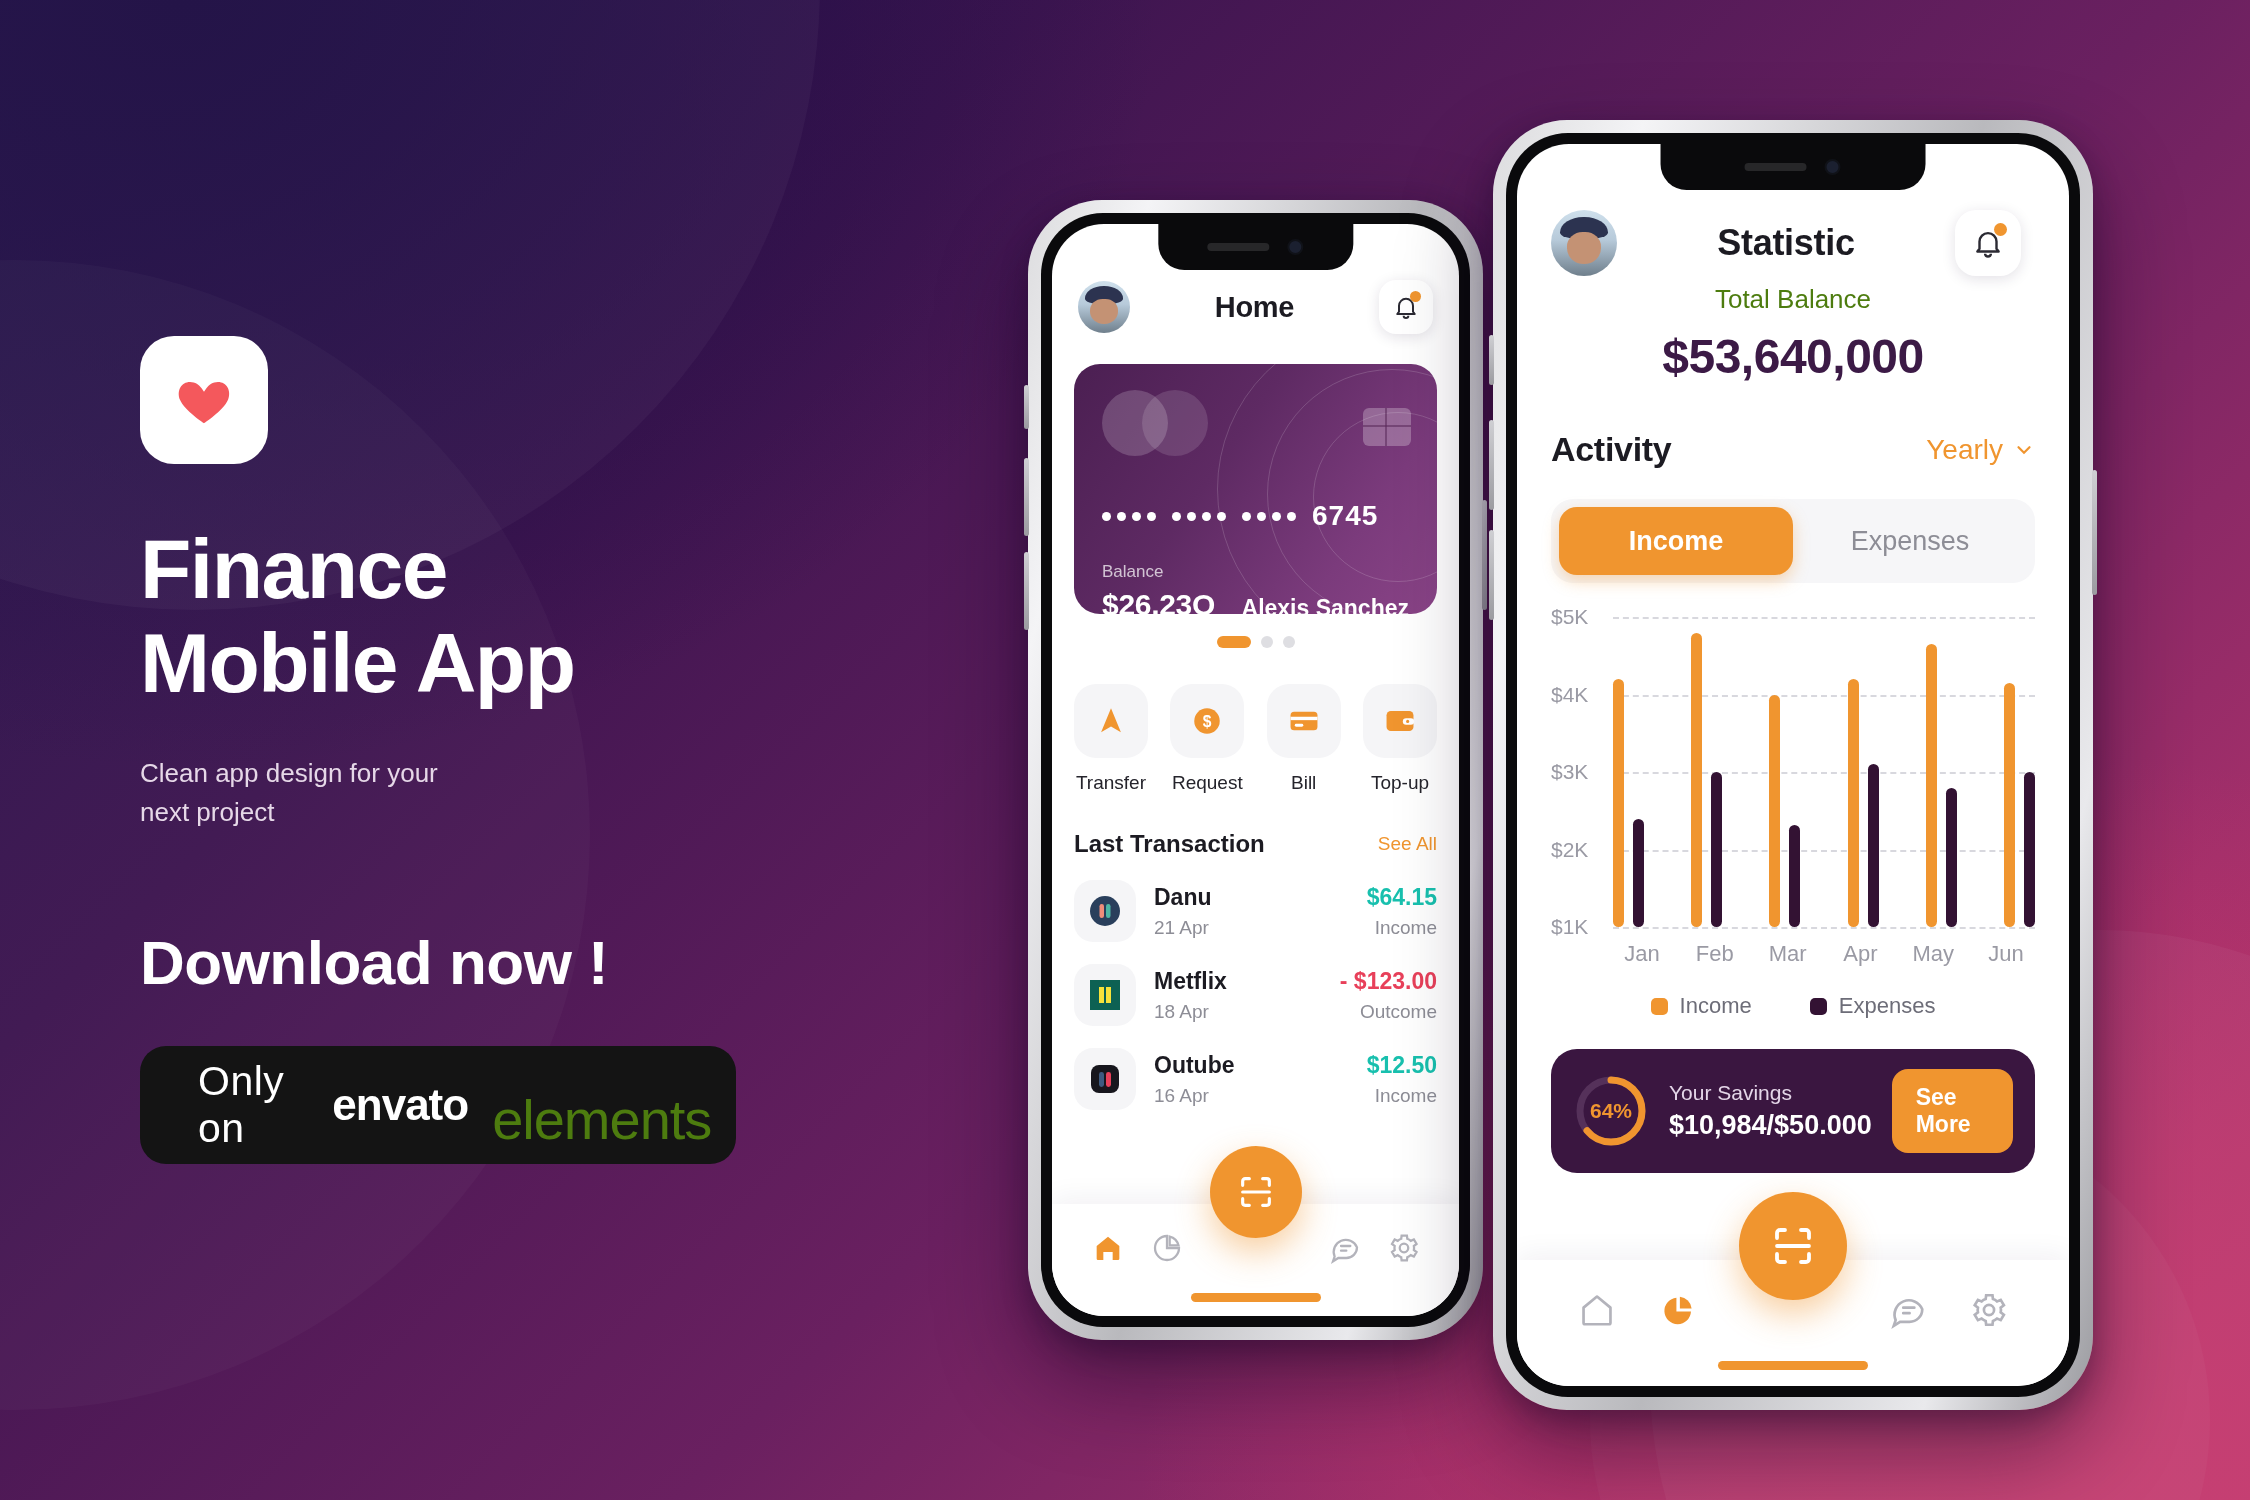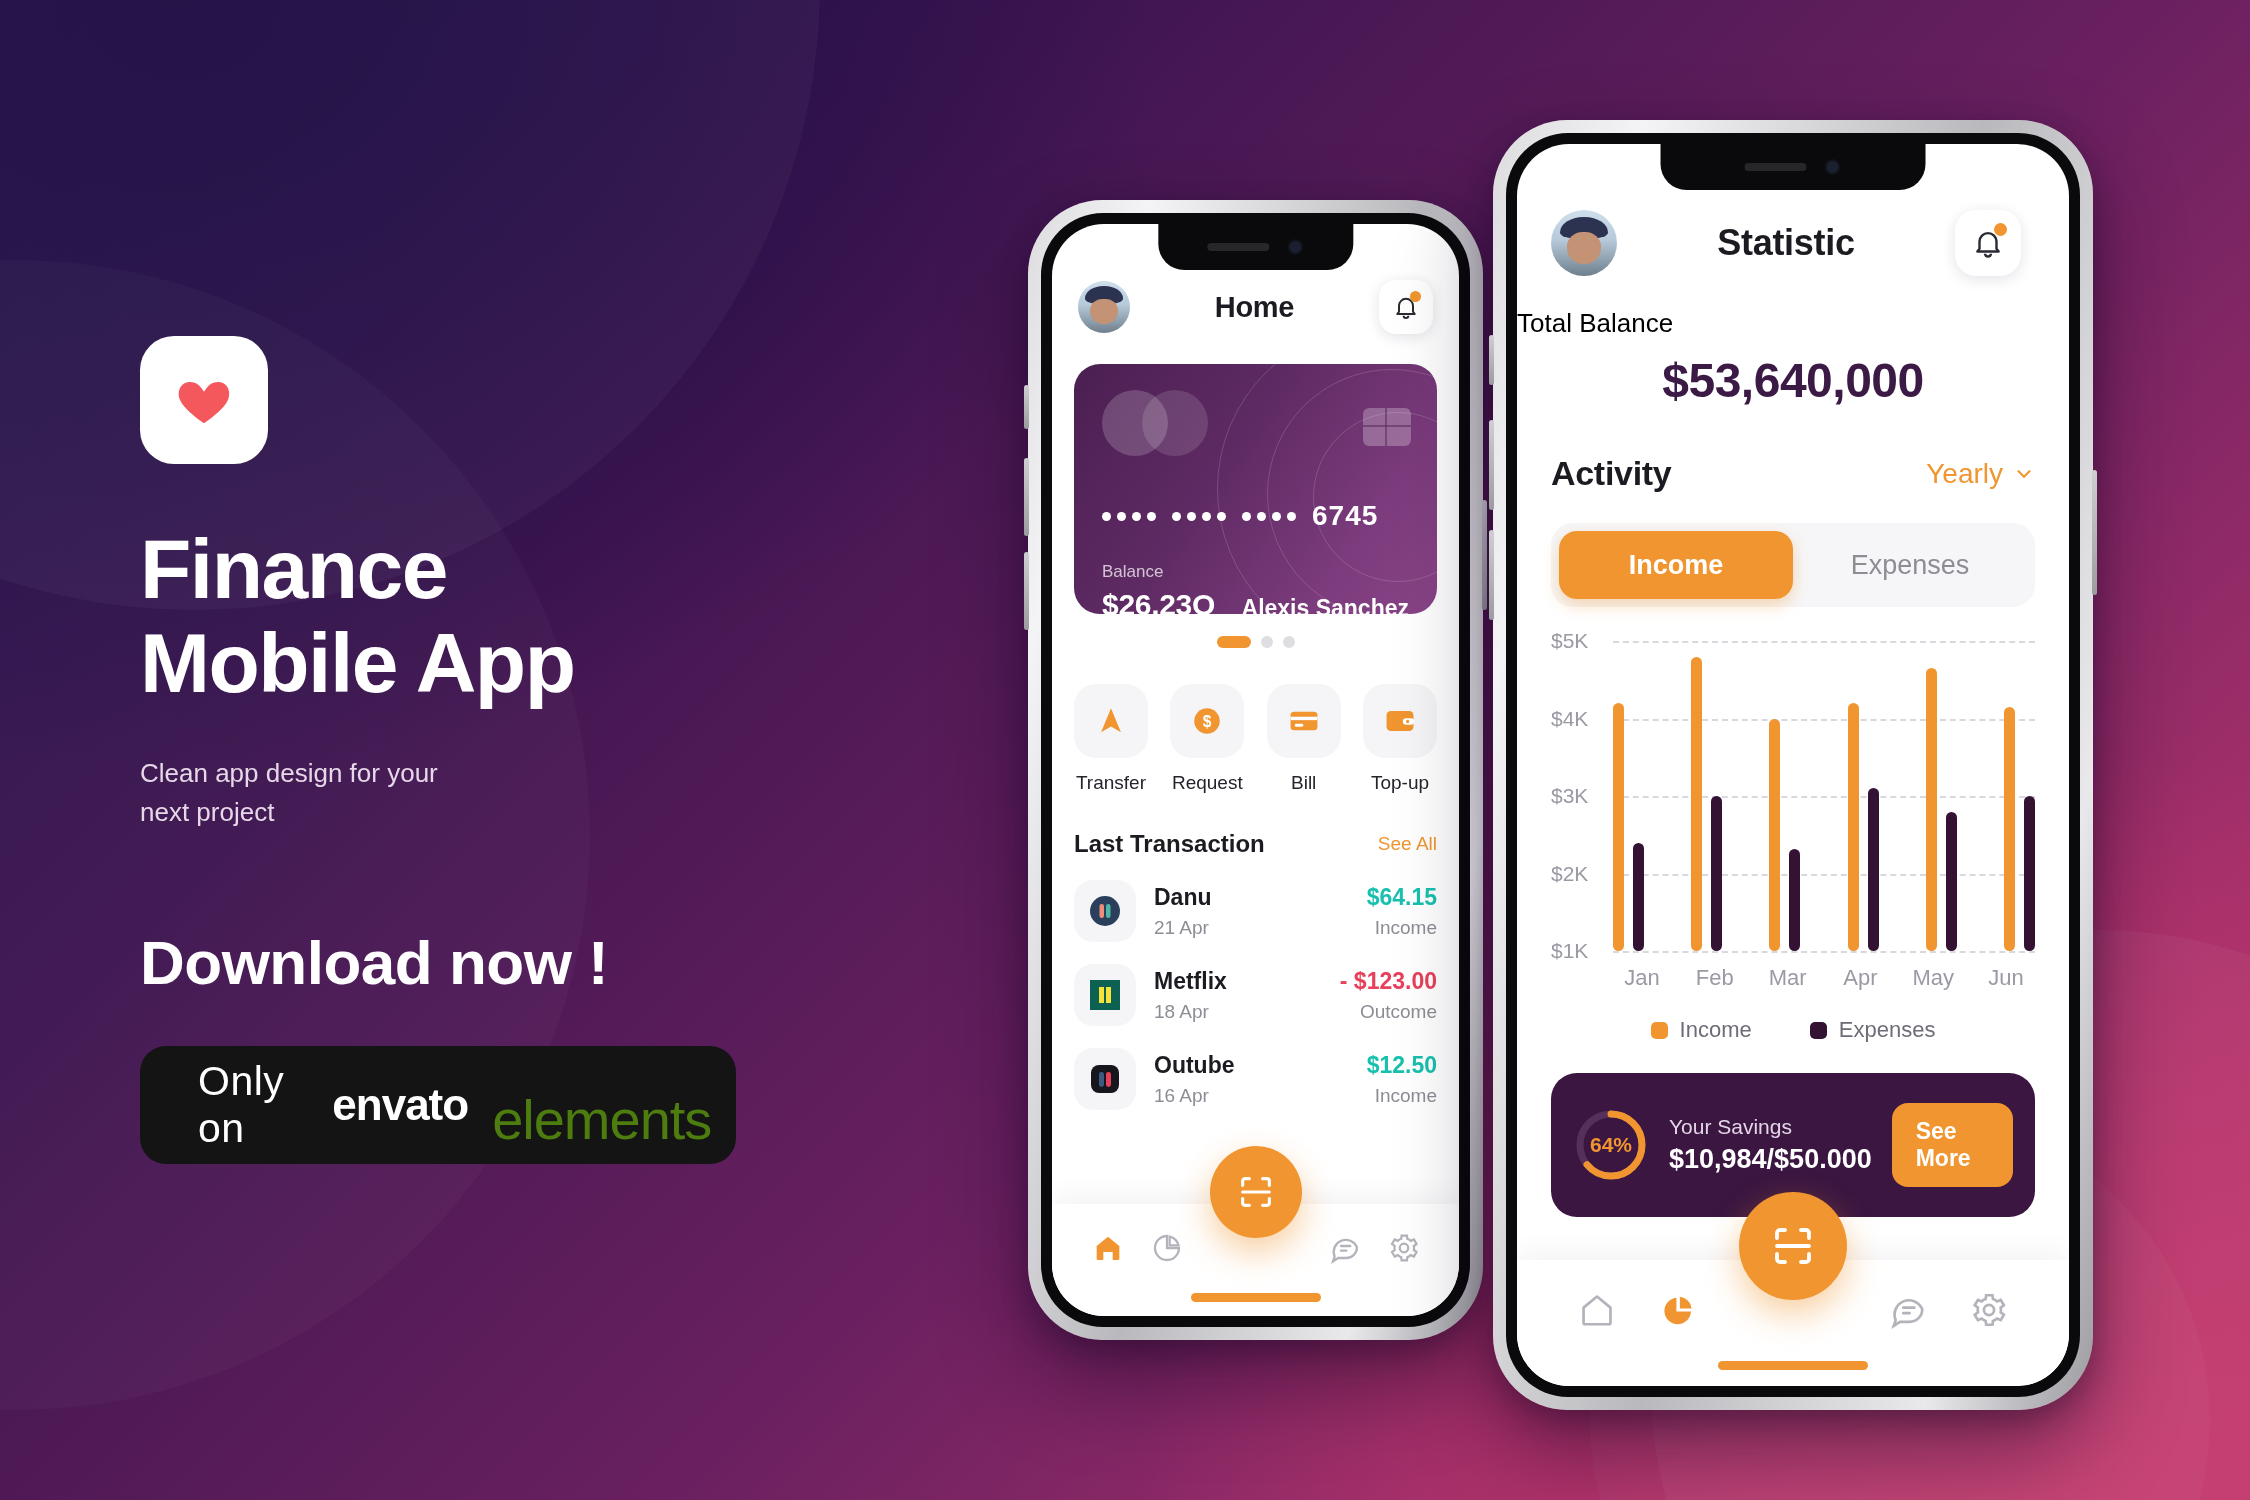--- a/index.html
+++ b/index.html
@@ -171,21 +171,21 @@
     position: absolute; bottom: 78px; left: 50%; transform: translateX(-50%);
     width: 92px; height: 92px; border-radius: 50%; background: #f0952f;
     display: flex; align-items: center; justify-content: center;
     box-shadow: 0 14px 34px rgba(240,149,47,0.45); z-index: 20;
   }
   .home-indicator { position:absolute; bottom: 14px; left:50%; transform:translateX(-50%); width: 130px; height: 9px; border-radius: 5px; background: #f0952f;}
 
   
   .stat-header { display:flex; align-items:center; justify-content:space-between; padding: 66px 48px 0 34px; }
   .bell-btn-lg { width: 66px; height: 66px; border-radius: 21px; }
-  .total-label { font-size: 26px; color: #000000; margin-top: 32px; }
+  .total-label { text-align:center; font-size: 26px; color: #4d7c0f; margin-top: 8px; }
   .total-value { text-align:center; font-size: 48px; font-weight: 700; color: #3c1a46; letter-spacing: -0.5px; margin-top: 14px; }
 
   .activity-row { display:flex; align-items:center; justify-content:space-between; padding: 0 34px; margin-top: 46px; }
   .activity-title { font-size: 34px; font-weight: 700; color: #1c1b22; letter-spacing: -0.3px; }
   .period { display:flex; align-items:center; gap:10px; font-size: 28px; color: #f0952f; font-weight: 500; }
 
   .seg {
     margin: 30px 34px 0 34px; background: #f6f6f8; border-radius: 22px; padding: 8px;
     display: flex; gap: 0;
   }
@@ -204,21 +204,21 @@
   .bar { width: 11px; border-radius: 6px; }
   .bar.income { background: #f0952f; }
   .bar.expense { background: #331233; }
   .xlabels { display:flex; justify-content: space-between; margin-left: 62px; margin-top: 14px; }
   .xlab { font-size: 22px; color: #9a9aa4; width: 58px; text-align: center; }
   .legend { display:flex; justify-content:center; gap: 58px; margin-top: 26px; }
   .legend-item { display:flex; align-items:center; gap: 12px; font-size: 22px; color: #6d6d78; }
   .legend-swatch { width: 17px; height: 17px; border-radius: 5px; }
 
   .savings {
-    margin: 30px 34px 0 34px; background: #3a1640; border-radius: 26px; height: 144px;
+    margin: 30px 34px 0 34px; background: #3a1640; border-radius: 26px; height: 124px;
     display:flex; align-items:center; padding: 0 22px; gap: 20px; position: relative;
   }
   .ring { width: 76px; height: 76px; position: relative; flex: 0 0 auto; }
   .ring svg { transform: rotate(-90deg); display:block; }
   .ring .pct { position:absolute; inset:0; display:flex; align-items:center; justify-content:center; font-size: 21px; font-weight: 700; color: #f0952f; }
   .sav-mid { flex: 1; }
   .sav-label { font-size: 21px; color: #e4d6e8; }
   .sav-value { font-size: 27px; font-weight: 700; color: #fff; margin-top: 5px; }
   .see-more { background: #f0952f; color: #fff; font-size: 23px; font-weight: 600; border-radius: 16px; padding: 15px 24px; }
 </style>

